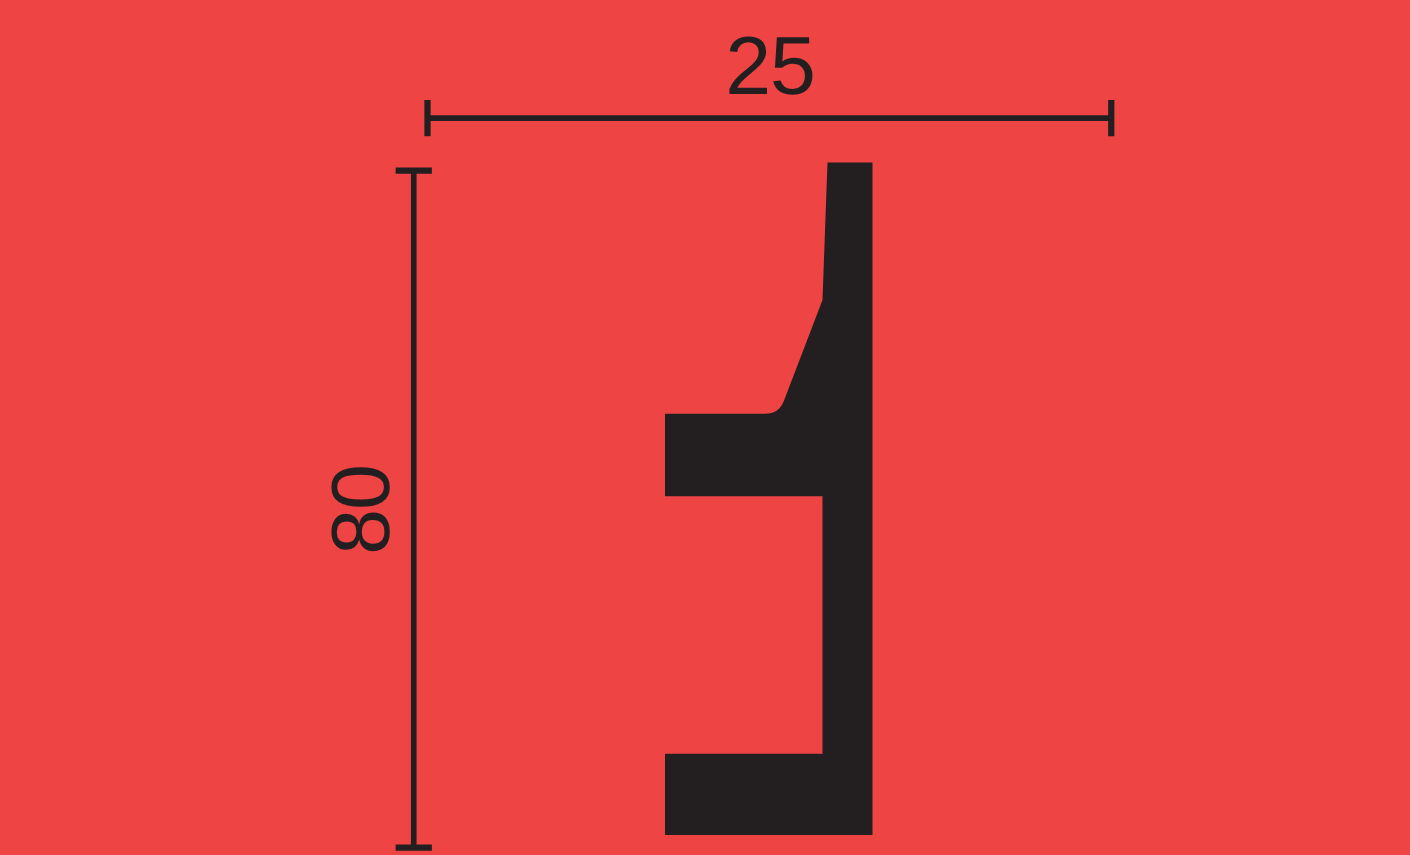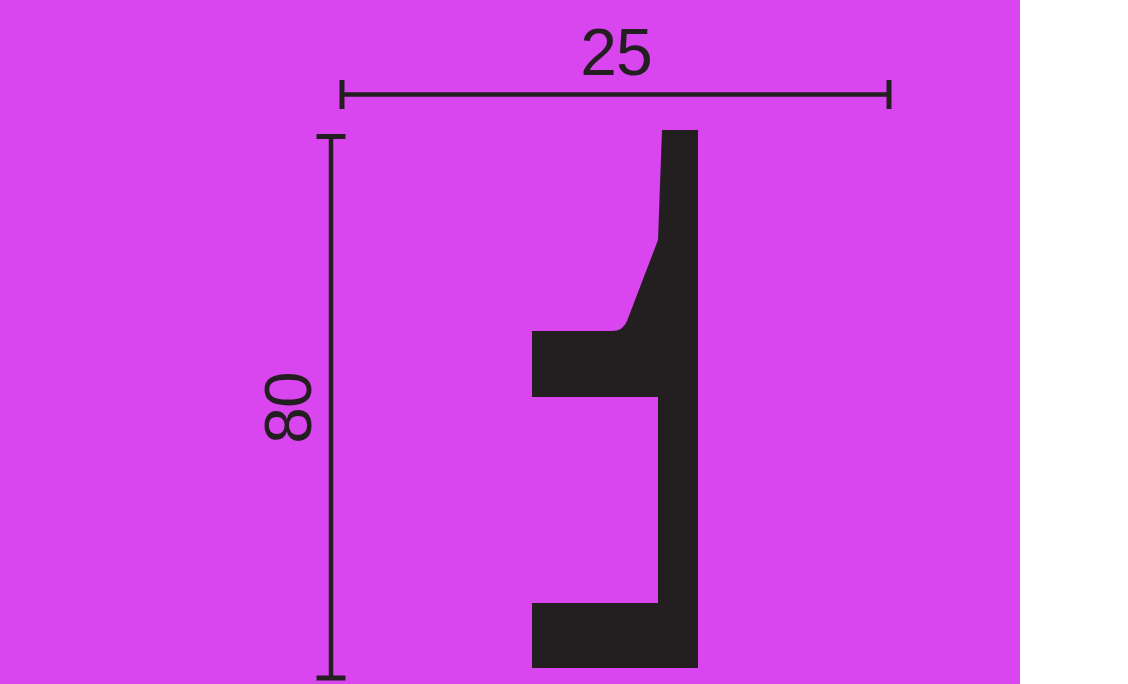--- a/index.html
+++ b/index.html
@@ -2,23 +2,23 @@
 <html><head>
 <meta charset="utf-8">
 <style>
   html, body {
     margin: 0;
     padding: 0;
     background: #ffffff;
   }
   .canvas {
     position: relative;
-    width: 1020px;
+    width: 1128px;
     height: 684px;
-    background: #d946ef;
+    background: #ef4444;
     overflow: hidden;
   }
   .canvas svg {
     display: block;
     width: 1128px;
     height: 684px;
   }
   .dim-label {
     font-family: "Liberation Sans", sans-serif;
     font-weight: 400;

